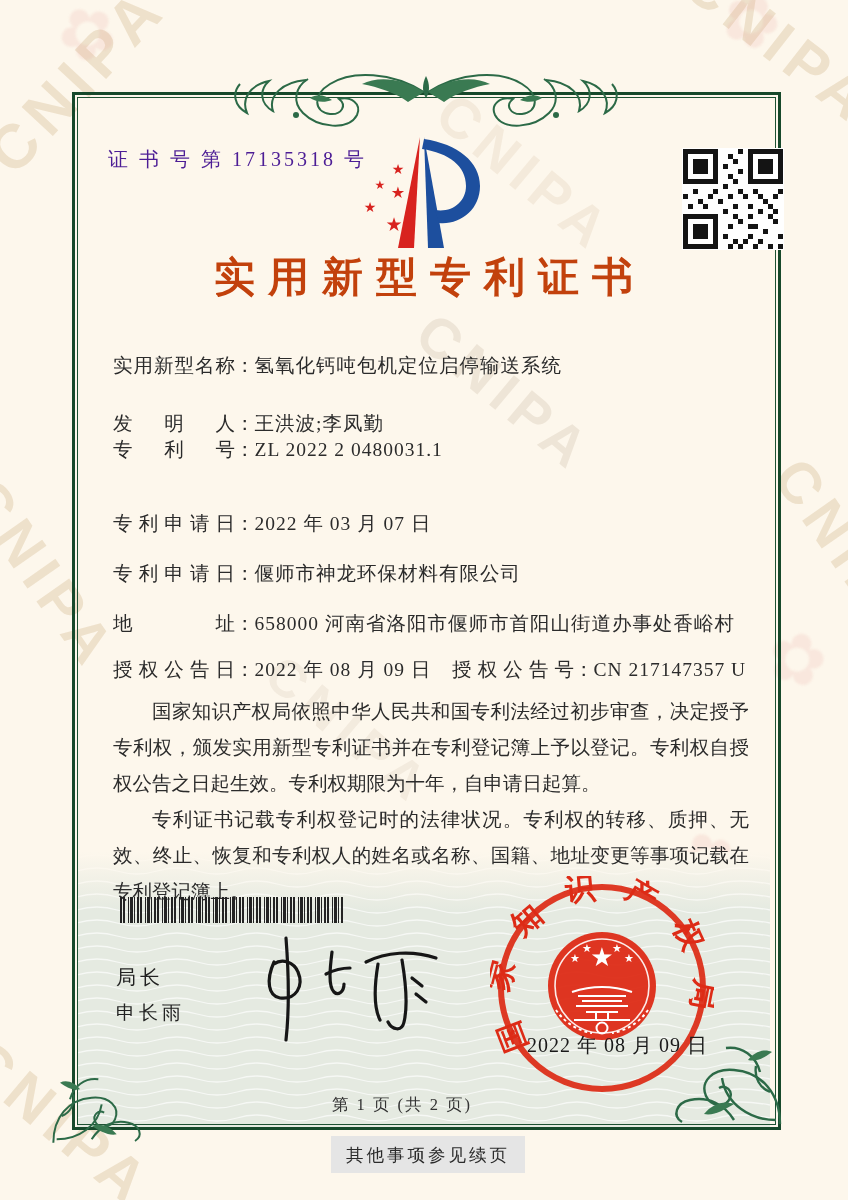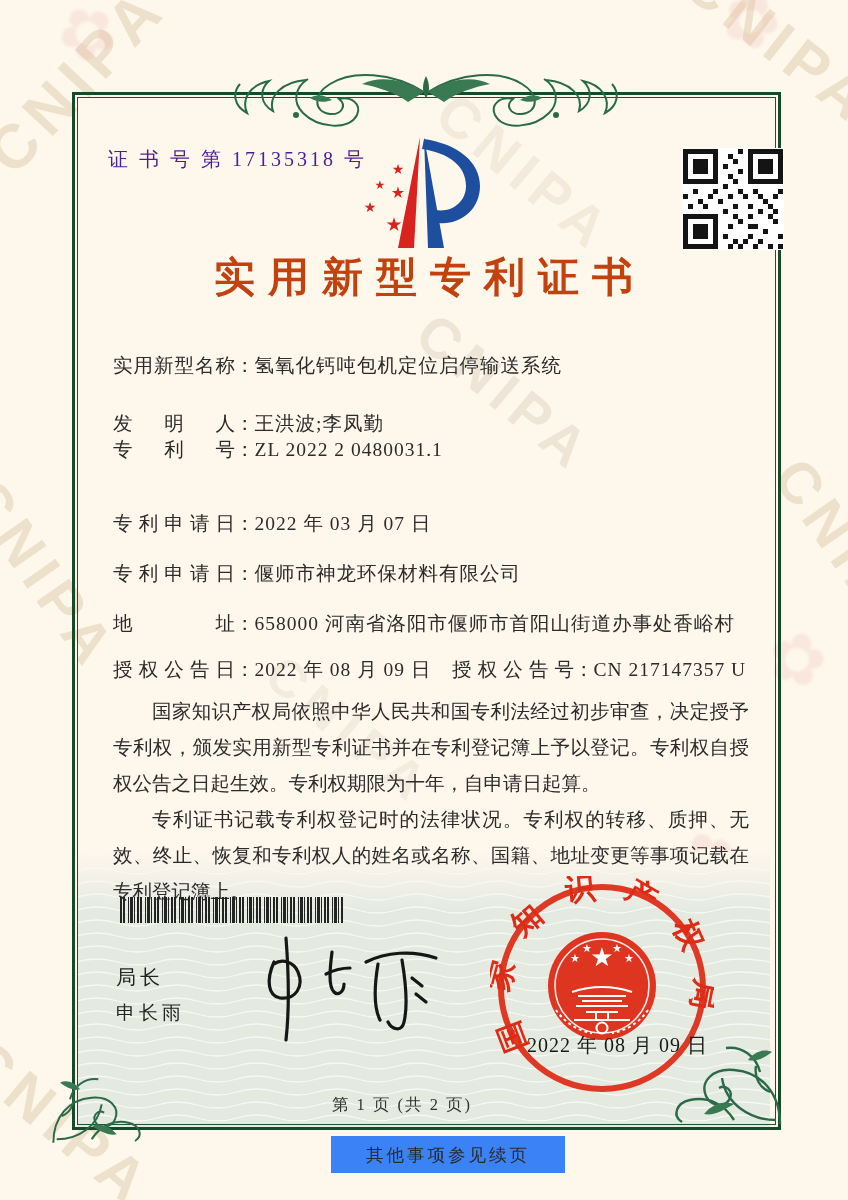--- a/index.html
+++ b/index.html
@@ -78,21 +78,21 @@
   .barcode{position:absolute;left:120px;top:897px;width:223px;height:26px;
     background:repeating-linear-gradient(90deg,#232323 0 2px,transparent 2px 3px,#232323 3px 5px,
       transparent 5px 8px,#232323 8px 9px,transparent 9px 10px,#232323 10px 13px,transparent 13px 14px,
       #232323 14px 15px,transparent 15px 17px);}
   .director-label{position:absolute;left:116px;top:964px;font-size:20px;color:#222;letter-spacing:4px;}
   .director-name{position:absolute;left:116px;top:1000px;font-size:19px;color:#222;letter-spacing:4px;font-family:Liberation Serif, serif;}
   .signature{position:absolute;left:240px;top:934px;}
   .seal{position:absolute;left:490px;top:876px;}
   .seal-date{position:absolute;left:527px;top:1032px;font-size:20px;color:#1a1a1a;letter-spacing:1px;z-index:5;}
   .page-no{position:absolute;left:72px;top:1094px;width:660px;text-align:center;font-size:16.5px;color:#333;letter-spacing:2px;}
-  .foot-note{position:absolute;left:331px;top:1136px;width:234px;height:37px;background:#3b82f6;
+  .foot-note{position:absolute;left:331px;top:1136px;width:194px;height:37px;background:#e5e5e5;
              display:flex;align-items:center;justify-content:center;font-size:17.5px;color:#2b2b2b;letter-spacing:3px;}
 </style>
 </head>
 <body>
 
 <div class="page">
 
   <div class="wm wm-tl">CNIPA</div>
   <div class="wm wm-tr">CNIPA</div>
   <div class="wm wm-r">CNIPA</div>

